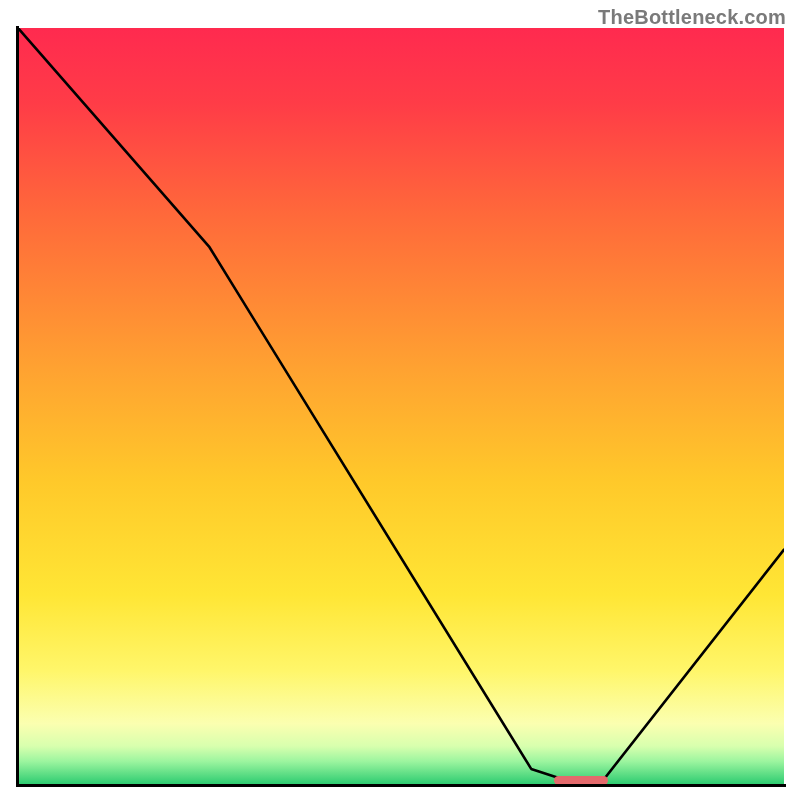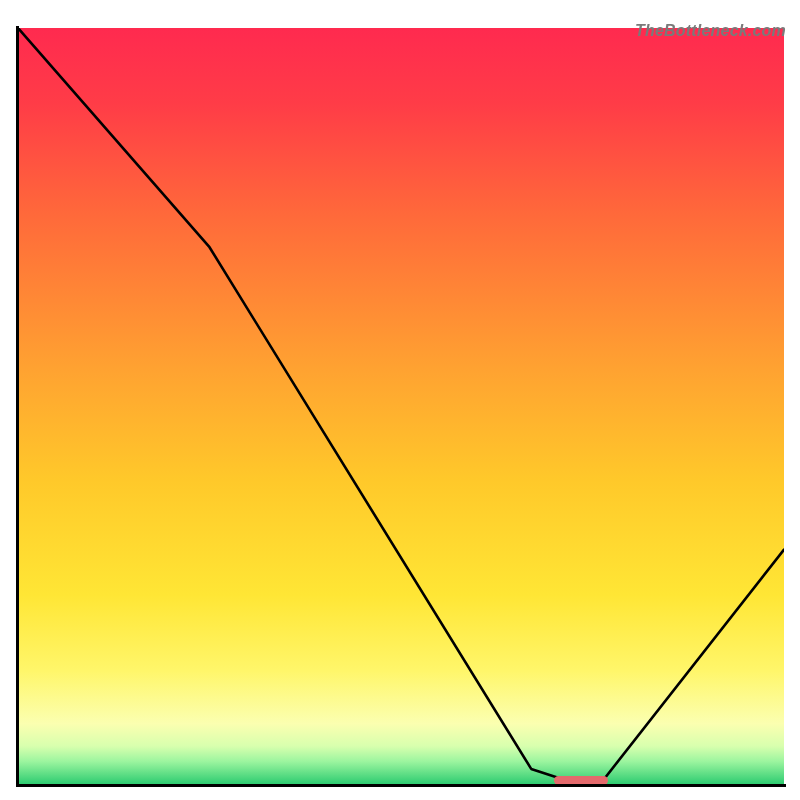--- a/index.html
+++ b/index.html
@@ -11,28 +11,27 @@
     font-family: Arial, Helvetica, sans-serif;
   }
   .wrap {
     position: relative;
     width: 800px;
     height: 800px;
     background: #ffffff;
   }
   .watermark {
     position: absolute;
-    top: 22px;
+    top: 6px;
     right: 14px;
-    font-size: 16px;
+    font-size: 20px;
     font-weight: 600;
     color: #7a7a7a;
     z-index: 20;
     letter-spacing: 0.2px;
-    font-style: italic;
   }
   .plot {
     position: absolute;
     left: 18px;
     top: 28px;
     width: 766px;
     height: 756px;
     overflow: hidden;
     z-index: 5;
   }

